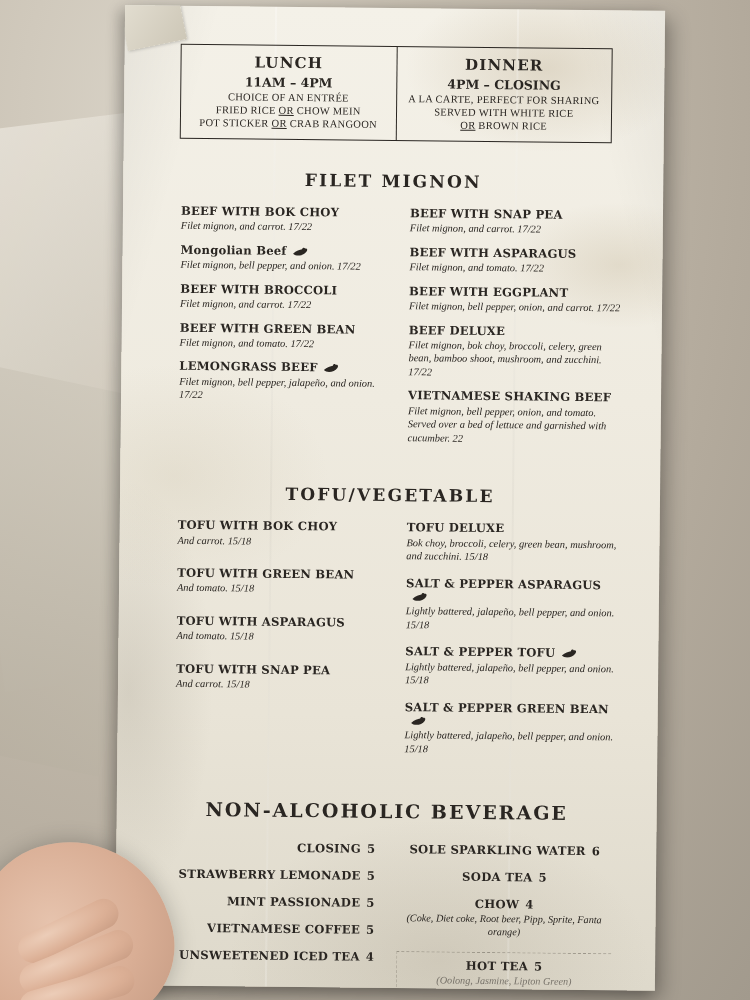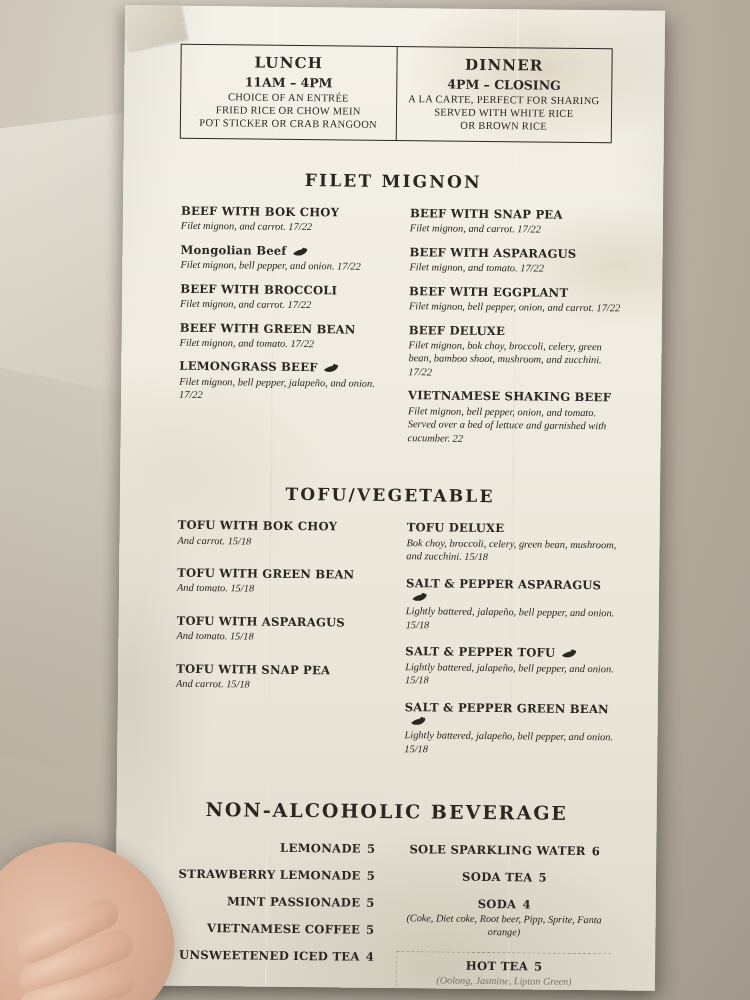--- a/index.html
+++ b/index.html
@@ -137,21 +137,21 @@
     font-weight: bold;
     font-size: 12.5px;
     margin-top: 3px;
   }
   .hours-line {
     font-family: "Liberation Serif", serif;
     font-size: 10.5px;
     letter-spacing: .3px;
     margin-top: 2px;
   }
-  .u { }
+  .u { text-decoration: underline; }
 
   
   .section-title {
     text-align: center;
     font-family: "DejaVu Serif", serif;
     font-weight: bold;
     letter-spacing: 2.2px;
     font-size: 17px;
     margin: 30px 0 16px 0;
   }
@@ -372,31 +372,31 @@
                 </svg></span></div>
           <div class="item-desc">Lightly battered, jalapeño, bell pepper, and onion.   15/18</div>
         </div>
 
       </div>
     </div>
 
     <div class="section-title big">NON-ALCOHOLIC BEVERAGE</div>
     <div class="bev-cols">
       <div class="bev-col left">
-        <div class="bev"><span>LEMONADE</span><span class="price">5</span></div>
+        <div class="bev"><span>CLOSING</span><span class="price">5</span></div>
         <div class="bev"><span>STRAWBERRY LEMONADE</span><span class="price">5</span></div>
         <div class="bev"><span>MINT PASSIONADE</span><span class="price">5</span></div>
         <div class="bev"><span>VIETNAMESE COFFEE</span><span class="price">5</span></div>
         <div class="bev"><span>UNSWEETENED ICED TEA</span><span class="price">4</span></div>
       </div>
       <div class="bev-col right">
         <div class="bev"><span>SOLE SPARKLING WATER</span><span class="price">6</span></div>
         <div class="bev"><span>SODA TEA</span><span class="price">5</span></div>
         <div class="bev">
-          <span>SODA</span><span class="price">4</span>
+          <span>CHOW</span><span class="price">4</span>
           <div class="bev-note">(Coke, Diet coke, Root beer, Pipp, Sprite, Fanta orange)</div>
         </div>
         <div class="bev hot-tea-box">
           <span>HOT TEA</span><span class="price">5</span>
           <div class="bev-note faded">(Oolong, Jasmine, Lipton Green)</div>
         </div>
       </div>
     </div>
 
   </div>

